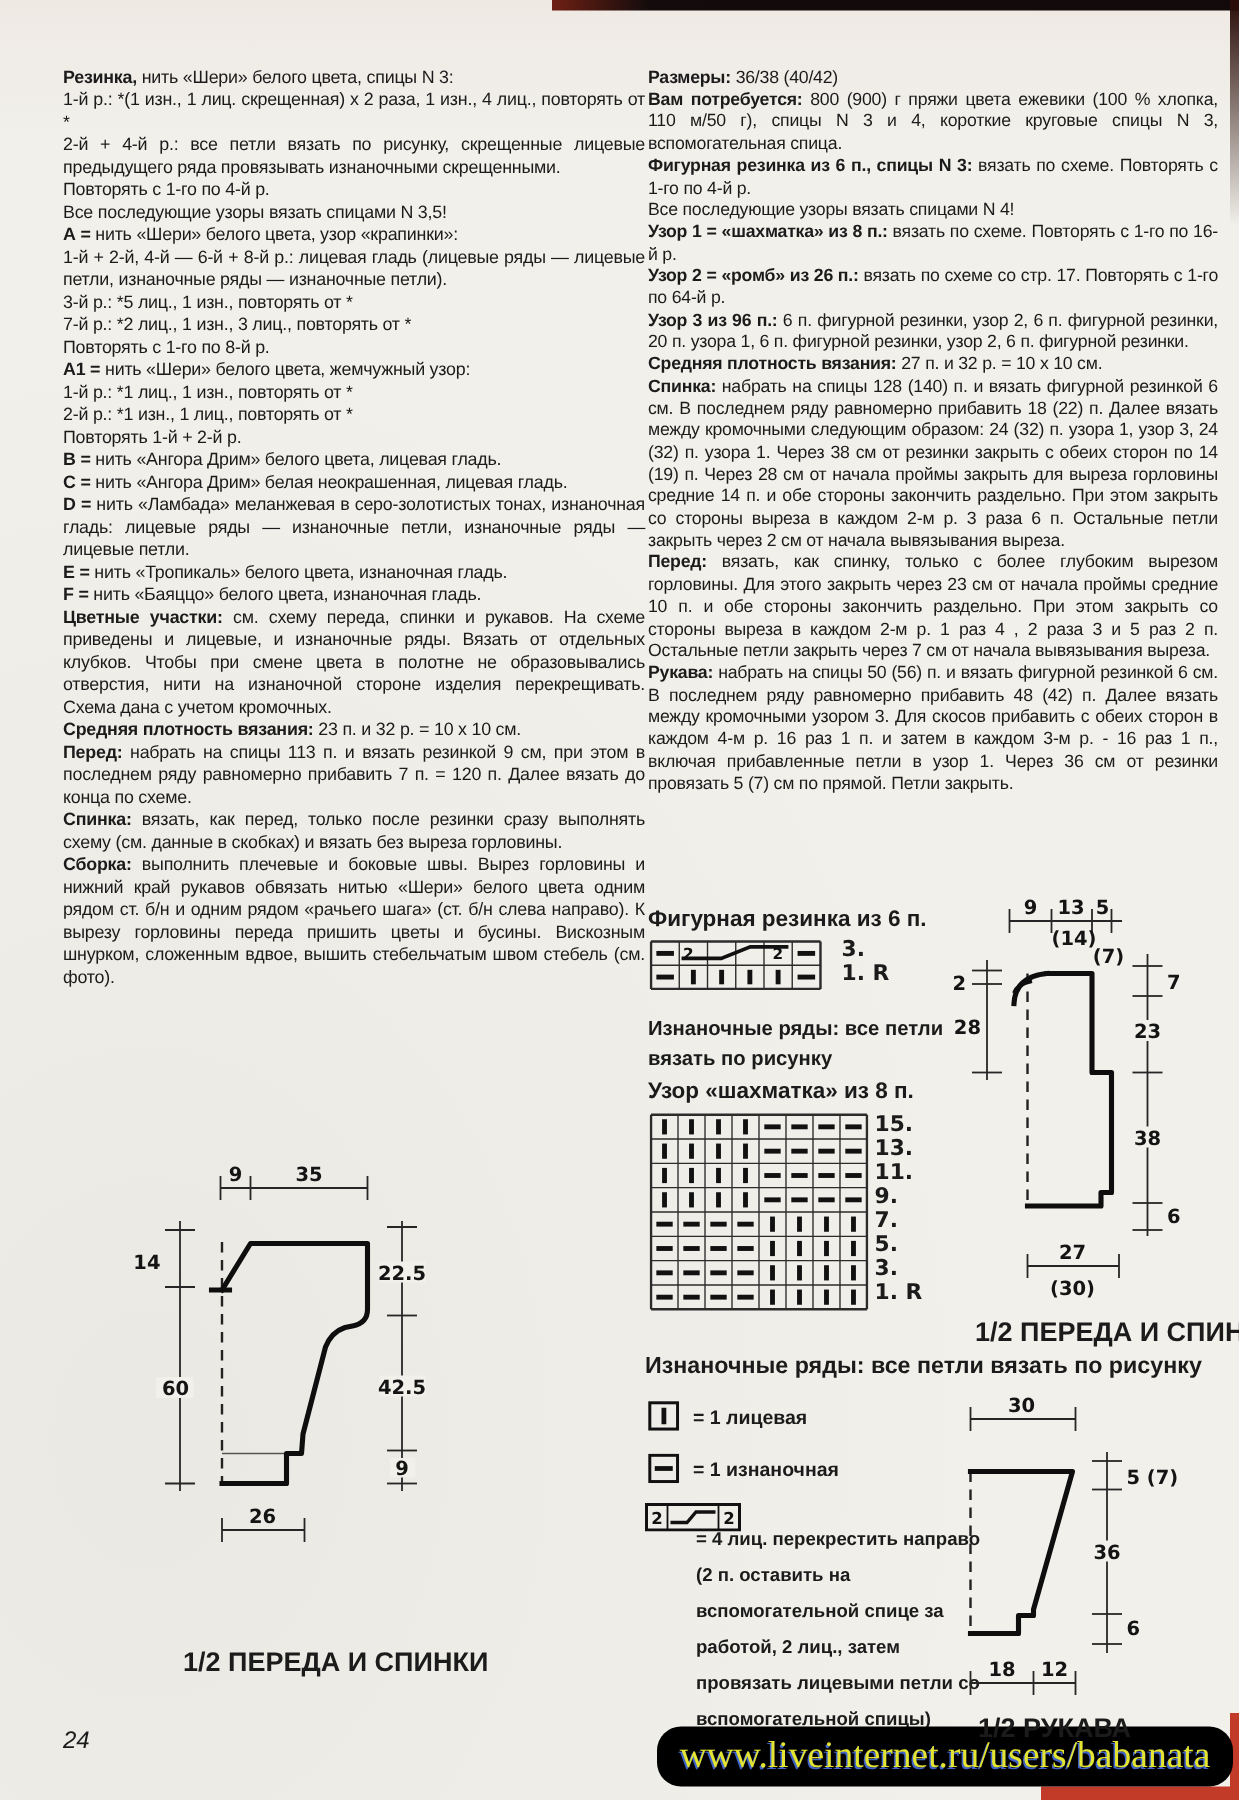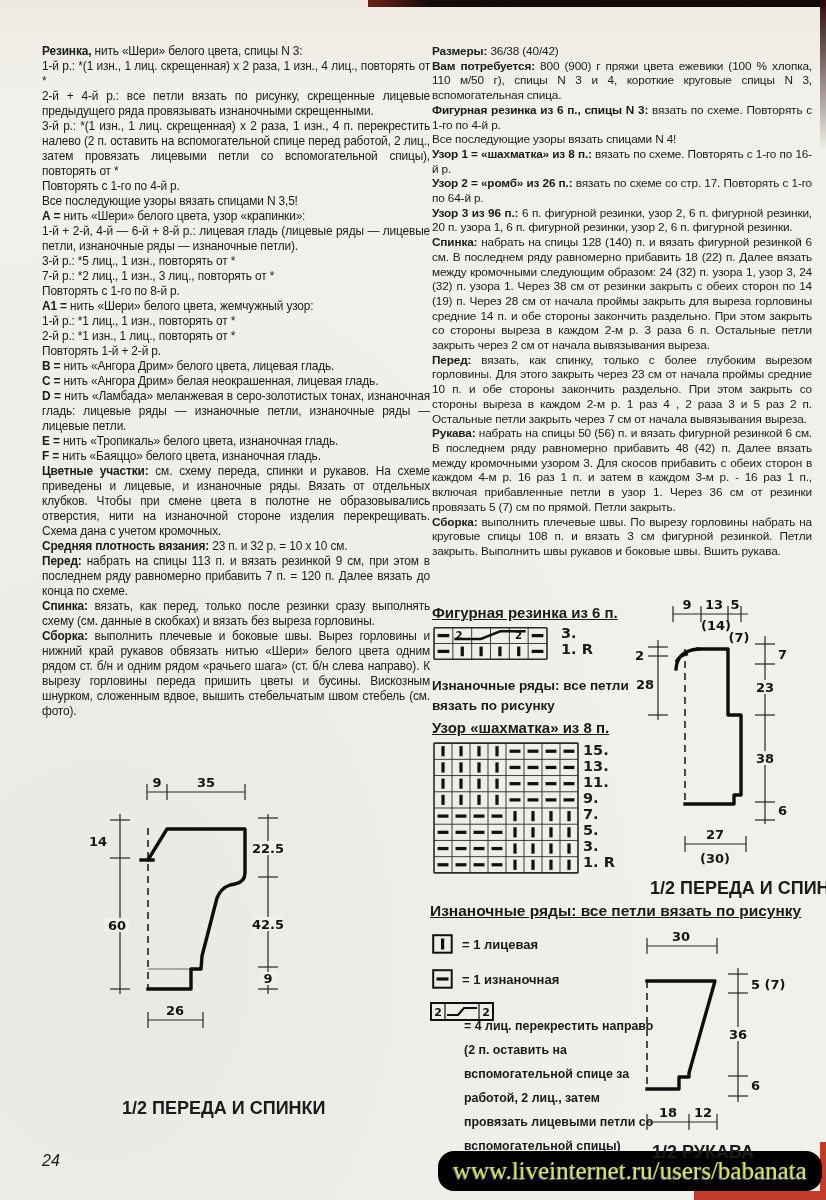--- a/index.html
+++ b/index.html
@@ -15,21 +15,21 @@
         background:linear-gradient(180deg,#2a0d09,rgba(42,13,9,0));}
   .edge-right-bottom{position:absolute;right:0;bottom:0;width:6px;height:58px;background:#c23a28;}
   .corner-br{position:absolute;right:0;bottom:0;width:132px;height:9px;background:#c23a28;}
 
   .col{position:absolute;text-align:justify;letter-spacing:-0.15px;}
   .col-left{left:42px;top:44px;width:388px;font-size:11.9px;line-height:15px;}
   .col-right{left:432px;top:44px;width:380px;font-size:11.8px;line-height:14.7px;}
   .para{margin:0;}
   .lead{font-weight:bold;}
 
-  .h3{position:absolute;font-weight:bold;font-size:15px;white-space:nowrap;text-decoration:underline;}
+  .h3{position:absolute;font-weight:bold;font-size:15px;white-space:nowrap;}
   .note{position:absolute;font-weight:bold;font-size:13.5px;line-height:20px;width:205px;}
   .chart-row{position:absolute;display:flex;align-items:flex-start;}
   .rib-labels{margin-left:13px;font:600 14.5px "DejaVu Sans",sans-serif;}
   .rib-labels div{height:15.5px;line-height:15.5px;white-space:nowrap;}
   .checker-labels{margin-left:4px;font:600 14.5px "DejaVu Sans",sans-serif;width:32px;}
   .checker-labels div{height:16px;line-height:16px;white-space:nowrap;}
 
   .legend-item{position:absolute;display:flex;align-items:center;gap:9px;font-size:13px;font-weight:bold;}
   .legend-text{position:absolute;width:192px;font-size:12.4px;line-height:24px;font-weight:bold;text-align:left;}
 
@@ -56,21 +56,20 @@
 <div class="page">
   <div class="edge-top"></div>
   <div class="edge-right-top"></div>
   <div class="edge-right-bottom"></div>
   <div class="corner-br"></div>
 
   <div class="col col-left" id="colLeft">
       <p class="para"><b class="lead">Резинка,</b> нить «Шери» белого цвета, спицы N 3:</p>
       <p class="para">1-й р.: *(1 изн., 1 лиц. скрещенная) х 2 раза, 1 изн., 4 лиц., повторять от *</p>
       <p class="para">2-й + 4-й р.: все петли вязать по рисунку, скрещенные лицевые предыдущего ряда провязывать изнаночными скрещенными.</p>
-      <p class="para">3-й р.: *(1 изн., 1 лиц. скрещенная) х 2 раза, 1 изн., 4 п. перекрестить налево (2 п. оставить на вспомогательной спице перед работой, 2 лиц., затем провязать лицевыми петли со вспомогательной спицы), повторять от *</p>
       <p class="para">Повторять с 1-го по 4-й р.</p>
       <p class="para">Все последующие узоры вязать спицами N 3,5!</p>
       <p class="para"><b class="lead">А =</b> нить «Шери» белого цвета, узор «крапинки»:</p>
       <p class="para">1-й + 2-й, 4-й — 6-й + 8-й р.: лицевая гладь (лицевые ряды — лицевые петли, изнаночные ряды — изнаночные петли).</p>
       <p class="para">3-й р.: *5 лиц., 1 изн., повторять от *</p>
       <p class="para">7-й р.: *2 лиц., 1 изн., 3 лиц., повторять от *</p>
       <p class="para">Повторять с 1-го по 8-й р.</p>
       <p class="para"><b class="lead">А1 =</b> нить «Шери» белого цвета, жемчужный узор:</p>
       <p class="para">1-й р.: *1 лиц., 1 изн., повторять от *</p>
       <p class="para">2-й р.: *1 изн., 1 лиц., повторять от *</p>
@@ -87,24 +86,24 @@
       <p class="para"><b class="lead">Сборка:</b> выполнить плечевые и боковые швы. Вырез горловины и нижний край рукавов обвязать нитью «Шери» белого цвета одним рядом ст. б/н и одним рядом «рачьего шага» (ст. б/н слева направо). К вырезу горловины переда пришить цветы и бусины. Вискозным шнурком, сложенным вдвое, вышить стебельчатым швом стебель (см. фото).</p>
     </div>
   <div class="col col-right" id="colRight">
       <p class="para"><b class="lead">Размеры:</b> 36/38 (40/42)</p>
       <p class="para"><b class="lead">Вам потребуется:</b> 800 (900) г пряжи цвета ежевики (100 % хлопка, 110 м/50 г), спицы N 3 и 4, короткие круговые спицы N 3, вспомогательная спица.</p>
       <p class="para"><b class="lead">Фигурная резинка из 6 п., спицы N 3:</b> вязать по схеме. Повторять с 1-го по 4-й р.</p>
       <p class="para">Все последующие узоры вязать спицами N 4!</p>
       <p class="para"><b class="lead">Узор 1 = «шахматка» из 8 п.:</b> вязать по схеме. Повторять с 1-го по 16-й р.</p>
       <p class="para"><b class="lead">Узор 2 = «ромб» из 26 п.:</b> вязать по схеме со стр. 17. Повторять с 1-го по 64-й р.</p>
       <p class="para"><b class="lead">Узор 3 из 96 п.:</b> 6 п. фигурной резинки, узор 2, 6 п. фигурной резинки, 20 п. узора 1, 6 п. фигурной резинки, узор 2, 6 п. фигурной резинки.</p>
+      <p class="para"><b class="lead">Средняя плотность вязания:</b> 27 п. и 32 р. = 10 х 10 см.</p>
       <p class="para"><b class="lead">Спинка:</b> набрать на спицы 128 (140) п. и вязать фигурной резинкой 6 см. В последнем ряду равномерно прибавить 18 (22) п. Далее вязать между кромочными следующим образом: 24 (32) п. узора 1, узор 3, 24 (32) п. узора 1. Через 38 см от резинки закрыть с обеих сторон по 14 (19) п. Через 28 см от начала проймы закрыть для выреза горловины средние 14 п. и обе стороны закончить раздельно. При этом закрыть со стороны выреза в каждом 2-м р. 3 раза 6 п. Остальные петли закрыть через 2 см от начала вывязывания выреза.</p>
       <p class="para"><b class="lead">Перед:</b> вязать, как спинку, только с более глубоким вырезом горловины. Для этого закрыть через 23 см от начала проймы средние 10 п. и обе стороны закончить раздельно. При этом закрыть со стороны выреза в каждом 2-м р. 1 раз 4 , 2 раза 3 и 5 раз 2 п. Остальные петли закрыть через 7 см от начала вывязывания выреза.</p>
       <p class="para"><b class="lead">Рукава:</b> набрать на спицы 50 (56) п. и вязать фигурной резинкой 6 см. В последнем ряду равномерно прибавить 48 (42) п. Далее вязать между кромочными узором 3. Для скосов прибавить с обеих сторон в каждом 4-м р. 16 раз 1 п. и затем в каждом 3-м р. - 16 раз 1 п., включая прибавленные петли в узор 1. Через 36 см от резинки провязать 5 (7) см по прямой. Петли закрыть.</p>
-      <p class="para"><b class="lead">Сборка:</b> выполнить плечевые швы. По вырезу горловины набрать на круговые спицы 108 п. и вязать 3 см фигурной резинкой. Петли закрыть. Выполнить швы рукавов и боковые швы. Вшить рукава.</p>
     </div>
 
   <div class="h3 abs" style="left:432px;top:604px;">Фигурная резинка из 6 п.</div>
   <div class="chart-row" style="left:433px;top:626px;">
     <svg id="ribSvg" width="115" height="36" viewBox="0 0 113 34">
         <line x1="1" y1="1" x2="1" y2="32" stroke="#2b2b2b" stroke-width="1.6"></line>
         <line x1="19.5" y1="1" x2="19.5" y2="32" stroke="#2b2b2b" stroke-width="0.9"></line>
         <line x1="38" y1="1" x2="38" y2="32" stroke="#2b2b2b" stroke-width="0.9"></line>
         <line x1="56.5" y1="1" x2="56.5" y2="32" stroke="#2b2b2b" stroke-width="0.9"></line>
         <line x1="75" y1="1" x2="75" y2="32" stroke="#2b2b2b" stroke-width="0.9"></line>

